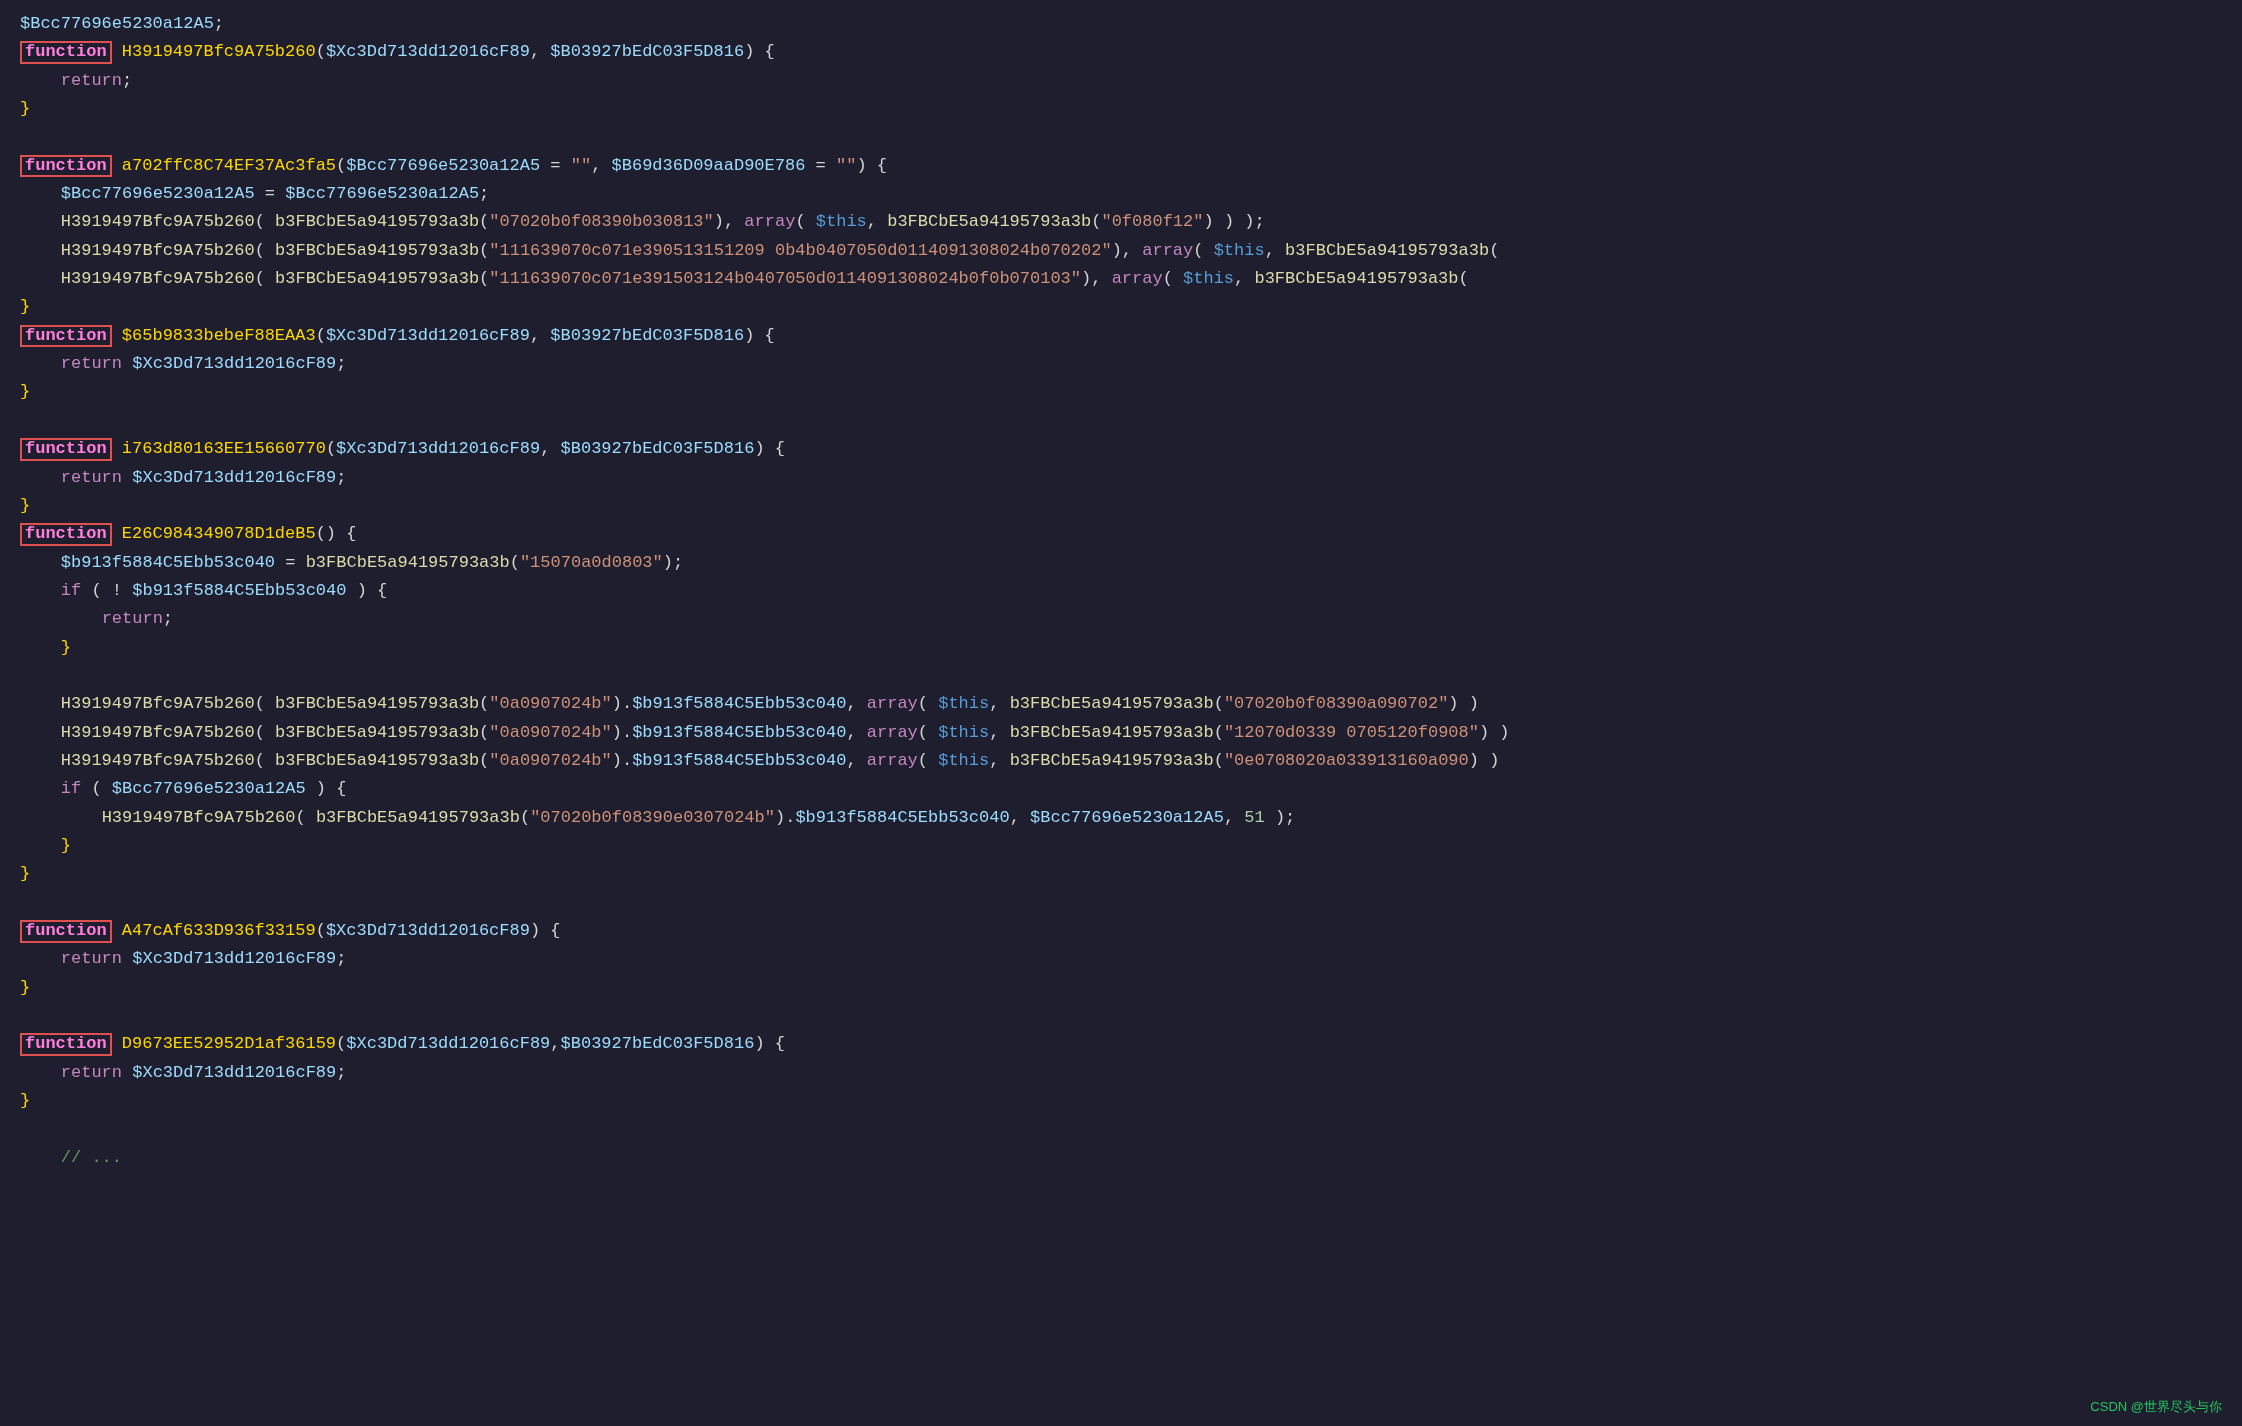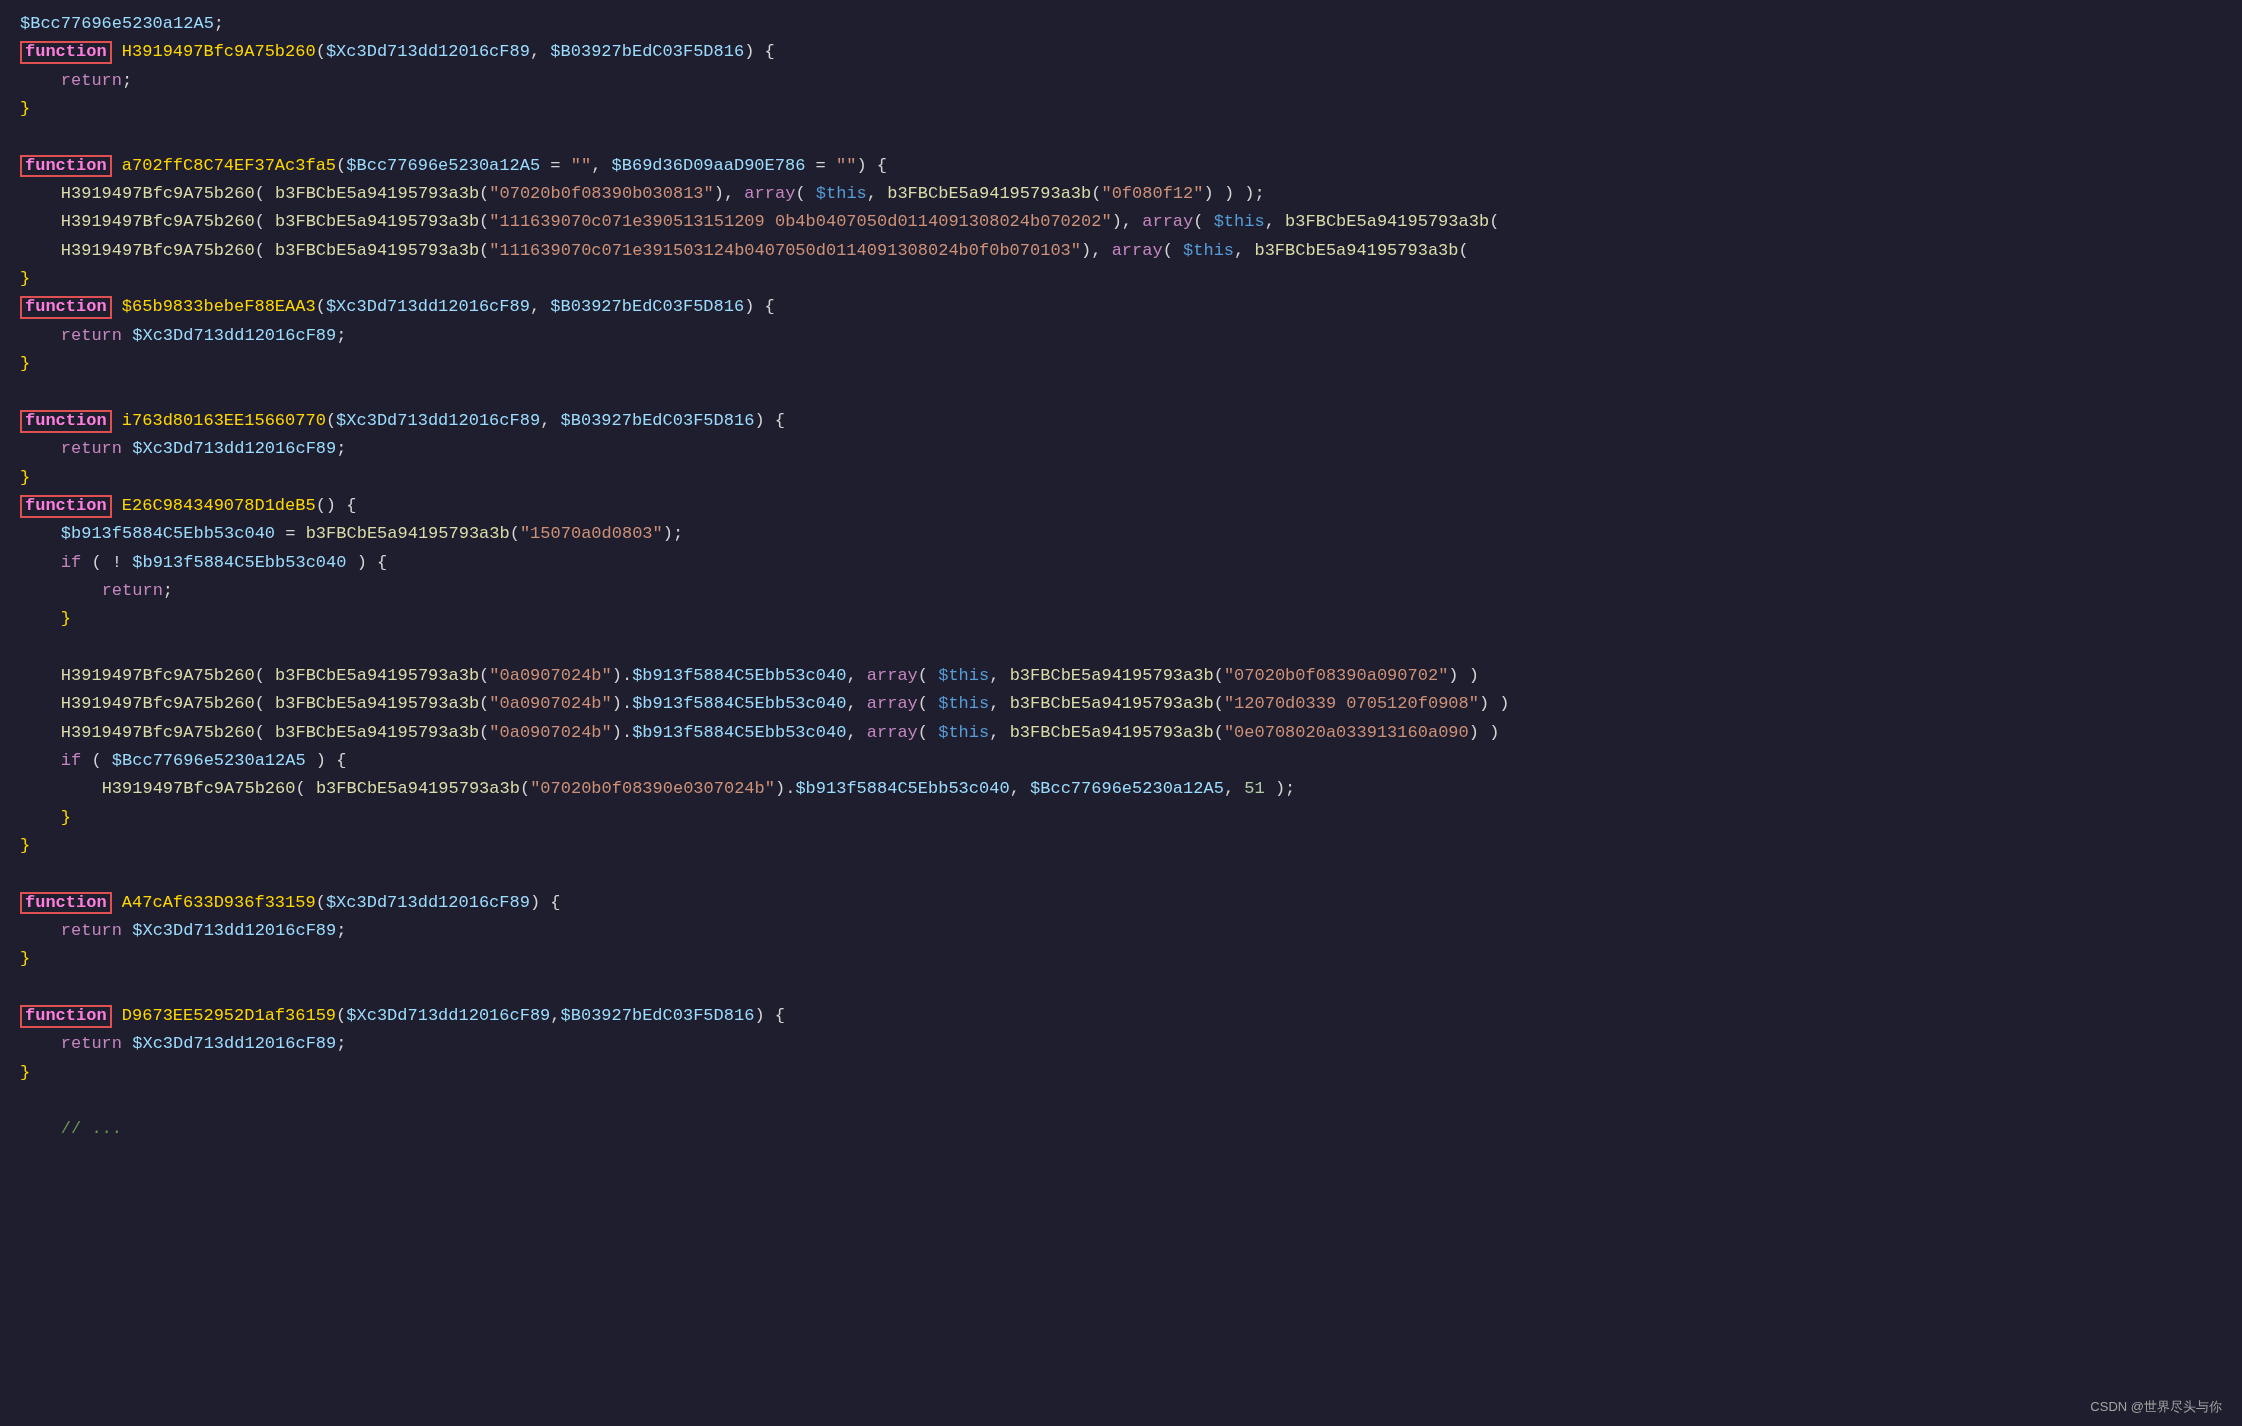--- a/index.html
+++ b/index.html
@@ -21,36 +21,37 @@
       display: block;
       white-space: pre;
       padding: 1px 20px;
       line-height: 1.55;
       font-size: 17px;
     }
     .watermark {
       position: fixed;
       bottom: 10px;
       right: 20px;
-      color: #a3a3a3;
+      color: #22c55e;
       font-family: sans-serif;
       font-size: 13px;
     }
   </style>
 </head>
 <body>
 
 <div class="code-container">
   <div id="code-lines">
       <span class="code-line"><span style="color: rgb(156, 220, 254);">$Bcc77696e5230a12A5</span><span style="color: rgb(212, 212, 212);">;</span></span>
       <span class="code-line"><span style="color: rgb(255, 126, 219); font-weight: bold; border: 2px solid rgb(224, 80, 80); padding: 0px 3px; display: inline-block; line-height: 1.1;">function</span><span style="color: rgb(212, 212, 212);"> </span><span style="color: rgb(255, 215, 0);">H3919497Bfc9A75b260</span><span style="color: rgb(212, 212, 212);">(</span><span style="color: rgb(156, 220, 254);">$Xc3Dd713dd12016cF89</span><span style="color: rgb(212, 212, 212);">, </span><span style="color: rgb(156, 220, 254);">$B03927bEdC03F5D816</span><span style="color: rgb(212, 212, 212);">) {</span></span>
       <span class="code-line"><span style="color: rgb(212, 212, 212);">    </span><span style="color: rgb(197, 134, 192);">return</span><span style="color: rgb(212, 212, 212);">;</span></span>
       <span class="code-line"><span style="color: rgb(255, 215, 0);">}</span></span>
       <span class="code-line">&nbsp;</span>
       <span class="code-line"><span style="color: rgb(255, 126, 219); font-weight: bold; border: 2px solid rgb(224, 80, 80); padding: 0px 3px; display: inline-block; line-height: 1.1;">function</span><span style="color: rgb(212, 212, 212);"> </span><span style="color: rgb(255, 215, 0);">a702ffC8C74EF37Ac3fa5</span><span style="color: rgb(212, 212, 212);">(</span><span style="color: rgb(156, 220, 254);">$Bcc77696e5230a12A5</span><span style="color: rgb(212, 212, 212);"> = </span><span style="color: rgb(206, 145, 120);">""</span><span style="color: rgb(212, 212, 212);">, </span><span style="color: rgb(156, 220, 254);">$B69d36D09aaD90E786</span><span style="color: rgb(212, 212, 212);"> = </span><span style="color: rgb(206, 145, 120);">""</span><span style="color: rgb(212, 212, 212);">) {</span></span>
+      <span class="code-line"><span style="color: rgb(212, 212, 212);">    </span><span style="color: rgb(156, 220, 254);">$Bcc77696e5230a12A5</span><span style="color: rgb(212, 212, 212);"> = </span><span style="color: rgb(156, 220, 254);">$Bcc77696e5230a12A5</span><span style="color: rgb(212, 212, 212);">;</span></span>
       <span class="code-line"><span style="color: rgb(212, 212, 212);">    </span><span style="color: rgb(220, 220, 170);">H3919497Bfc9A75b260</span><span style="color: rgb(212, 212, 212);">( </span><span style="color: rgb(220, 220, 170);">b3FBCbE5a94195793a3b</span><span style="color: rgb(212, 212, 212);">(</span><span style="color: rgb(206, 145, 120);">"07020b0f08390b030813"</span><span style="color: rgb(212, 212, 212);">), </span><span style="color: rgb(197, 134, 192);">array</span><span style="color: rgb(212, 212, 212);">( </span><span style="color: rgb(86, 156, 214);">$this</span><span style="color: rgb(212, 212, 212);">, </span><span style="color: rgb(220, 220, 170);">b3FBCbE5a94195793a3b</span><span style="color: rgb(212, 212, 212);">(</span><span style="color: rgb(206, 145, 120);">"0f080f12"</span><span style="color: rgb(212, 212, 212);">) ) );</span></span>
       <span class="code-line"><span style="color: rgb(212, 212, 212);">    </span><span style="color: rgb(220, 220, 170);">H3919497Bfc9A75b260</span><span style="color: rgb(212, 212, 212);">( </span><span style="color: rgb(220, 220, 170);">b3FBCbE5a94195793a3b</span><span style="color: rgb(212, 212, 212);">(</span><span style="color: rgb(206, 145, 120);">"111639070c071e390513151209 0b4b0407050d0114091308024b070202"</span><span style="color: rgb(212, 212, 212);">), </span><span style="color: rgb(197, 134, 192);">array</span><span style="color: rgb(212, 212, 212);">( </span><span style="color: rgb(86, 156, 214);">$this</span><span style="color: rgb(212, 212, 212);">, </span><span style="color: rgb(220, 220, 170);">b3FBCbE5a94195793a3b</span><span style="color: rgb(212, 212, 212);">(</span></span>
       <span class="code-line"><span style="color: rgb(212, 212, 212);">    </span><span style="color: rgb(220, 220, 170);">H3919497Bfc9A75b260</span><span style="color: rgb(212, 212, 212);">( </span><span style="color: rgb(220, 220, 170);">b3FBCbE5a94195793a3b</span><span style="color: rgb(212, 212, 212);">(</span><span style="color: rgb(206, 145, 120);">"111639070c071e391503124b0407050d0114091308024b0f0b070103"</span><span style="color: rgb(212, 212, 212);">), </span><span style="color: rgb(197, 134, 192);">array</span><span style="color: rgb(212, 212, 212);">( </span><span style="color: rgb(86, 156, 214);">$this</span><span style="color: rgb(212, 212, 212);">, </span><span style="color: rgb(220, 220, 170);">b3FBCbE5a94195793a3b</span><span style="color: rgb(212, 212, 212);">(</span></span>
       <span class="code-line"><span style="color: rgb(255, 215, 0);">}</span></span>
       <span class="code-line"><span style="color: rgb(255, 126, 219); font-weight: bold; border: 2px solid rgb(224, 80, 80); padding: 0px 3px; display: inline-block; line-height: 1.1;">function</span><span style="color: rgb(212, 212, 212);"> </span><span style="color: rgb(255, 215, 0);">$65b9833bebeF88EAA3</span><span style="color: rgb(212, 212, 212);">(</span><span style="color: rgb(156, 220, 254);">$Xc3Dd713dd12016cF89</span><span style="color: rgb(212, 212, 212);">, </span><span style="color: rgb(156, 220, 254);">$B03927bEdC03F5D816</span><span style="color: rgb(212, 212, 212);">) {</span></span>
       <span class="code-line"><span style="color: rgb(212, 212, 212);">    </span><span style="color: rgb(197, 134, 192);">return</span><span style="color: rgb(212, 212, 212);"> </span><span style="color: rgb(156, 220, 254);">$Xc3Dd713dd12016cF89</span><span style="color: rgb(212, 212, 212);">;</span></span>
       <span class="code-line"><span style="color: rgb(255, 215, 0);">}</span></span>
       <span class="code-line">&nbsp;</span>
       <span class="code-line"><span style="color: rgb(255, 126, 219); font-weight: bold; border: 2px solid rgb(224, 80, 80); padding: 0px 3px; display: inline-block; line-height: 1.1;">function</span><span style="color: rgb(212, 212, 212);"> </span><span style="color: rgb(255, 215, 0);">i763d80163EE15660770</span><span style="color: rgb(212, 212, 212);">(</span><span style="color: rgb(156, 220, 254);">$Xc3Dd713dd12016cF89</span><span style="color: rgb(212, 212, 212);">, </span><span style="color: rgb(156, 220, 254);">$B03927bEdC03F5D816</span><span style="color: rgb(212, 212, 212);">) {</span></span>
       <span class="code-line"><span style="color: rgb(212, 212, 212);">    </span><span style="color: rgb(197, 134, 192);">return</span><span style="color: rgb(212, 212, 212);"> </span><span style="color: rgb(156, 220, 254);">$Xc3Dd713dd12016cF89</span><span style="color: rgb(212, 212, 212);">;</span></span>

